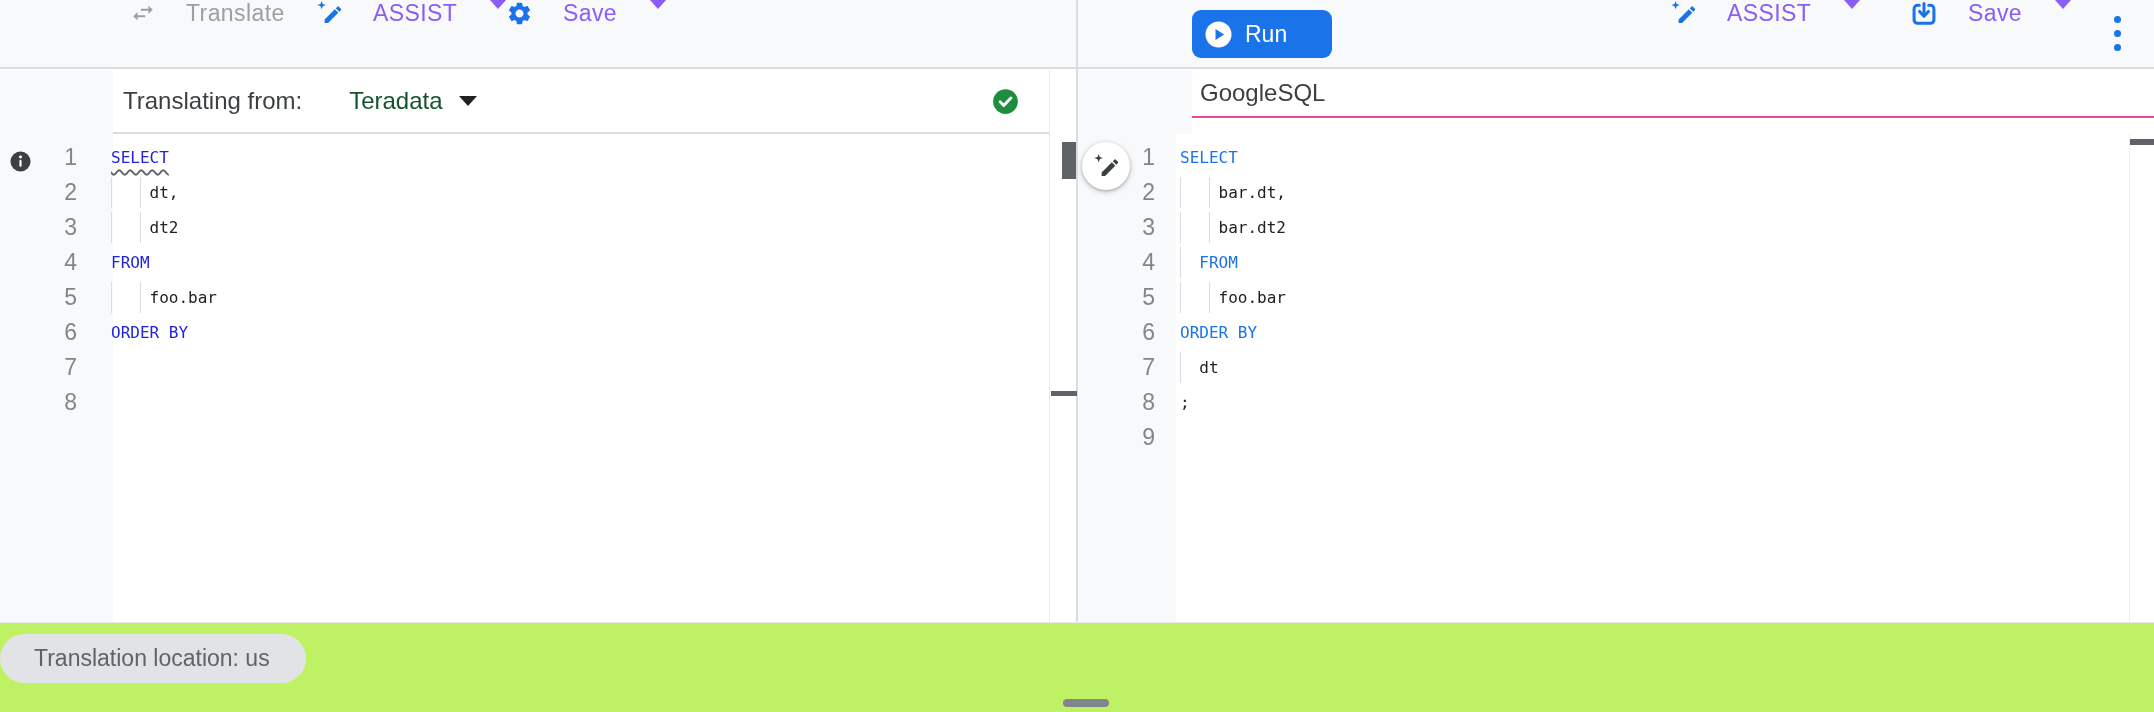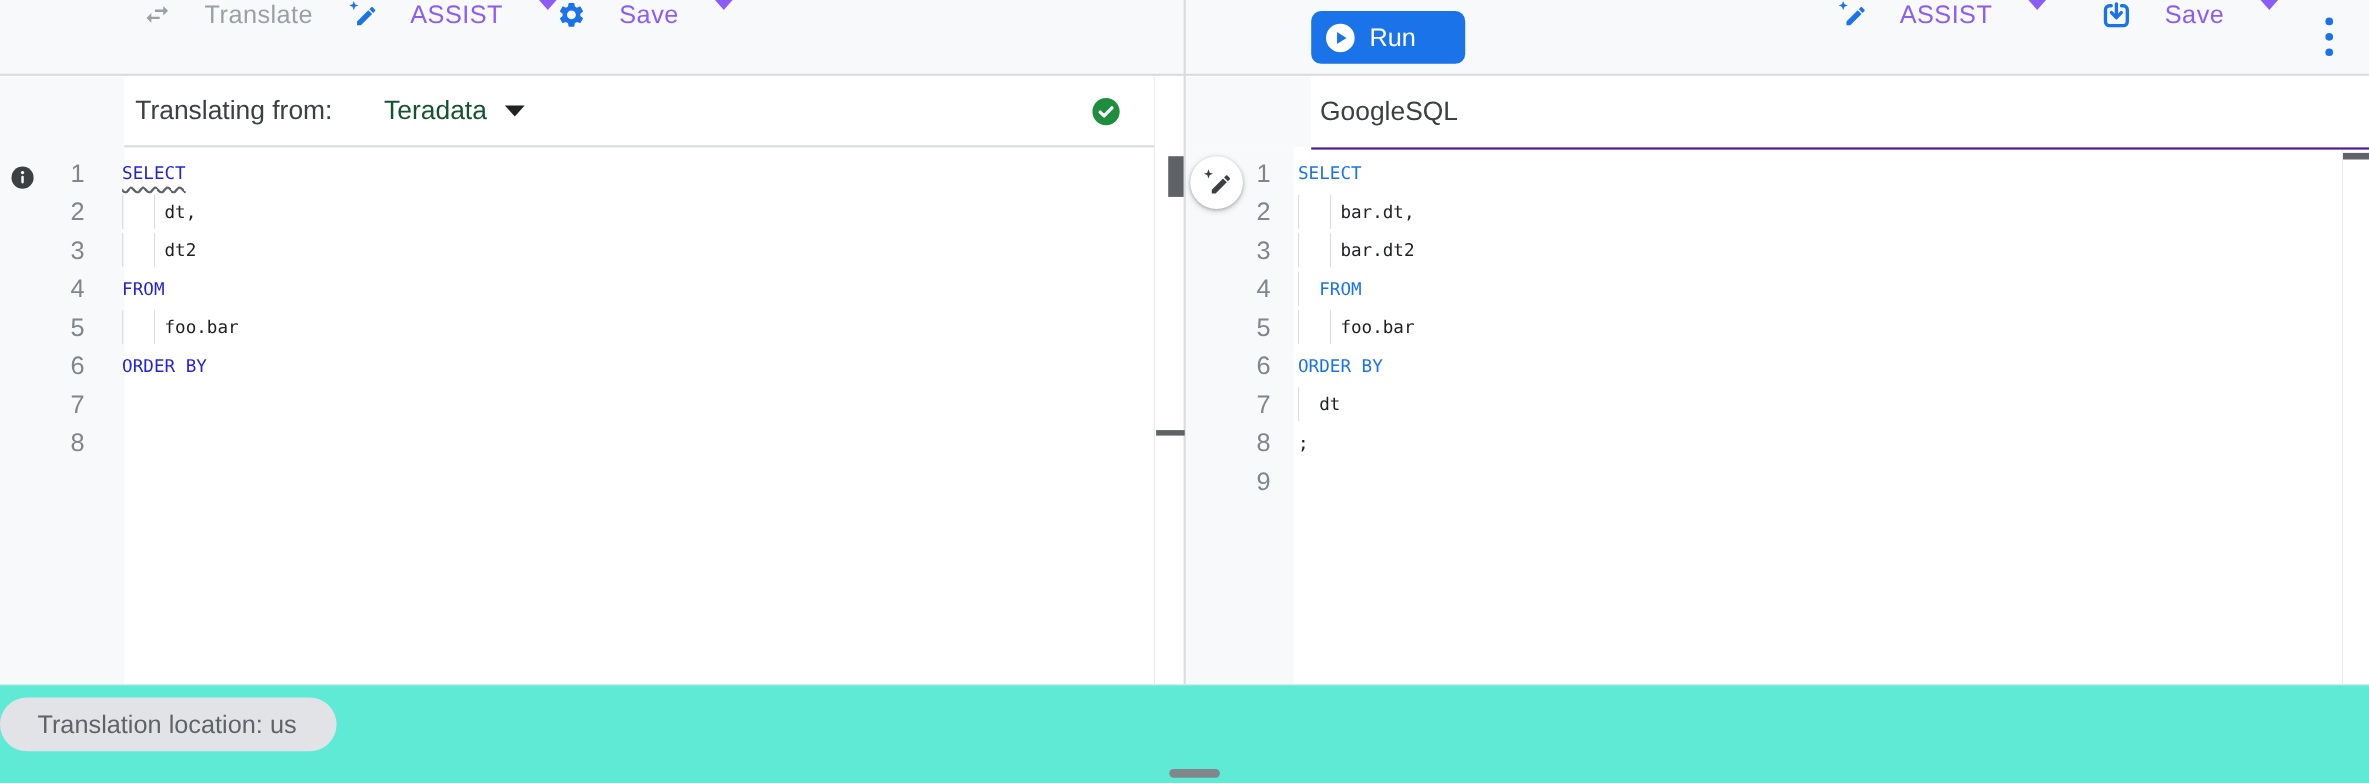--- a/index.html
+++ b/index.html
@@ -30,22 +30,22 @@
   .right-hdr-gutter{left:1078px;top:70px;width:114px;height:64px;background:#f8f9fa;}
   .right-gutter-bg{left:1078px;top:134px;width:98px;height:488px;background:#f8f9fa;}
   .left-header{left:113px;top:70px;width:936px;height:64px;background:#fff;
                border-bottom:2px solid #dadce0;box-sizing:border-box;display:flex;
                align-items:center;padding-left:10px;gap:11px;}
   .lh-label{font-size:24px;color:#3c4043;}
   .lh-value{font-size:24px;color:#14532d;margin-left:36px;display:flex;align-items:center;cursor:pointer;}
   .lh-caret{width:0;height:0;border-left:9px solid transparent;border-right:9px solid transparent;
             border-top:10px solid #202124;margin-left:16px;}
   .lh-spacer{flex:1;}
-  .right-header{left:1192px;top:70px;width:962px;height:66px;background:#fff;
-                border-bottom:2px solid #4c1d95;box-sizing:border-box;display:flex;
+  .right-header{left:1192px;top:70px;width:962px;height:48px;background:#fff;
+                border-bottom:2px solid #ec4899;box-sizing:border-box;display:flex;
                 align-items:center;padding-left:8px;font-size:24px;color:#3c4043;}
   .edge-line-left{left:1049px;top:70px;width:1px;height:552px;background:#e8eaed;}
   .edge-line-right{left:2129px;top:134px;width:1px;height:488px;background:#ebedef;}
 
   
   .code{top:140px;}
   .left-ed{left:0;width:1049px;}
   .right-ed{left:1078px;width:1052px;}
   .crow{display:flex;height:35px;}
   .ln{box-sizing:border-box;text-align:right;color:#80868b;font-size:23px;line-height:35px;
@@ -66,21 +66,21 @@
   .fab{left:1082px;top:142px;width:48px;height:48px;border-radius:50%;background:#fff;
        box-shadow:0 1px 3px rgba(60,64,67,.35),0 2px 6px rgba(60,64,67,.2);
        display:flex;align-items:center;justify-content:center;cursor:pointer;}
 
   
   .v-thumb-left{left:1062px;top:142px;width:14px;height:37px;background:#5f6368;}
   .h-thumb-left{left:1051px;top:391px;width:26px;height:5px;background:#5f6368;}
   .v-thumb-right{left:2130px;top:139px;width:24px;height:6px;background:#5f6368;}
 
   
-  .footer{left:0;top:622px;width:2154px;height:90px;background:#5eead4;
+  .footer{left:0;top:622px;width:2154px;height:90px;background:#bef264;
           border-top:1px solid #e8eaed;box-sizing:border-box;}
   .chip{position:absolute;left:0;top:11px;height:49px;border-radius:25px;background:#e2e3e6;
         color:#5f6368;font-size:23px;display:flex;align-items:center;padding:0 36px 0 34px;}
   .handle{position:absolute;left:1063px;top:76px;width:46px;height:8px;border-radius:4px;
           background:#80868b;cursor:row-resize;}
   svg{display:block;}
 </style>
 </head>
 <body>
 

